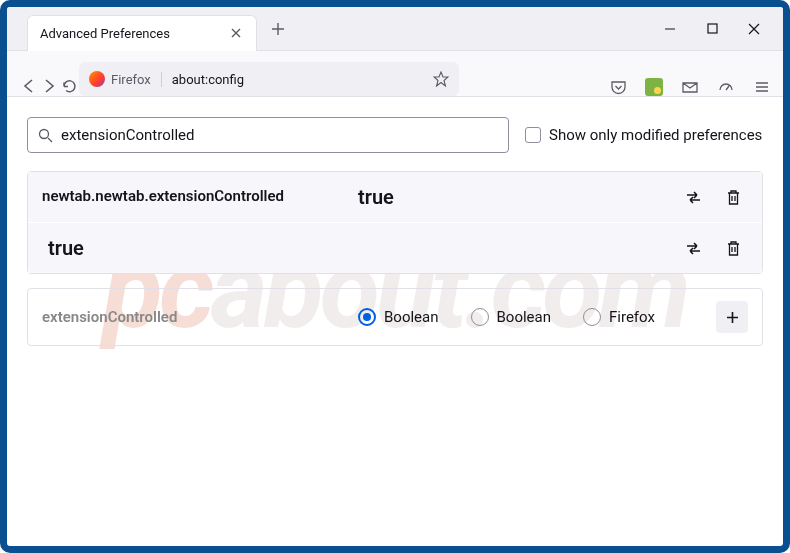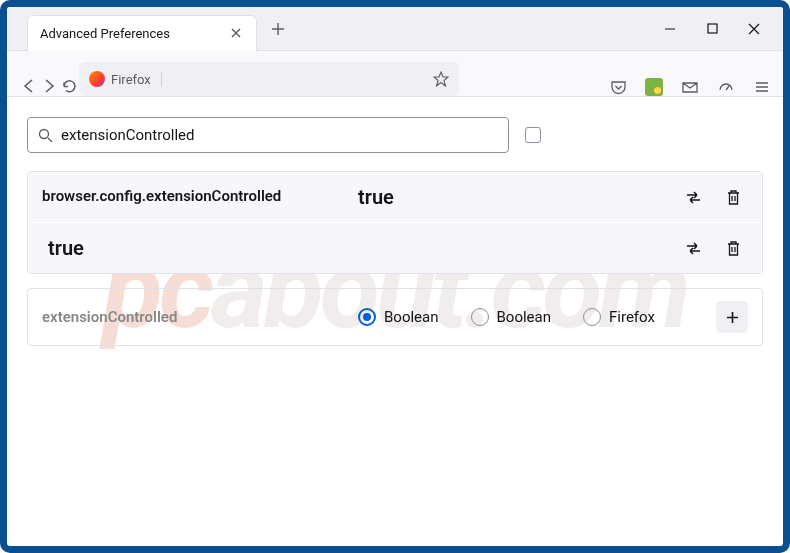--- a/index.html
+++ b/index.html
@@ -106,20 +106,21 @@
   <div class="nav-btn">
       <svg width="17" height="17" viewBox="0 0 17 17">
         <path d="M3 8.5 A5.5 5.5 0 1 1 5 12.5 M3 8.5 L3 4.5 M3 8.5 L7 8.5" stroke="currentColor" stroke-width="1.5" fill="none"></path>
       </svg>
     </div>
   <div class="urlbar">
     <div class="urlbar-identity">
       <div class="fx-logo"></div>
       <span class="identity-label">Firefox</span>
     </div>
+    <span class="url-text">about:config</span>
     <span class="star-icon">
         <svg width="16" height="16" viewBox="0 0 16 16">
           <path d="M8 1 L10 6 L15 6 L11 9.5 L12.5 15 L8 11.5 L3.5 15 L5 9.5 L1 6 L6 6 Z" stroke="currentColor" stroke-width="1.1" fill="none"></path>
         </svg>
       </span>
   </div>
   <div class="toolbar-right">
     <div class="toolbar-icon">
         <svg width="17" height="17" viewBox="0 0 17 17">
           <path d="M2 3 H15 V8 A6.5 6.5 0 0 1 2 8 Z M5.5 7 L8.5 10 L11.5 7" stroke="currentColor" stroke-width="1.3" fill="none"></path>
@@ -152,26 +153,27 @@
       <span class="search-icon">
           <svg width="15" height="15" viewBox="0 0 15 15">
             <circle cx="6" cy="6" r="4.5" stroke="currentColor" stroke-width="1.3" fill="none"></circle>
             <path d="M10 10 L14 14" stroke="currentColor" stroke-width="1.3"></path>
           </svg>
         </span>
       <input class="search-input" value="extensionControlled" style="">
     </div>
     <label class="checkbox-label">
       <span class="checkbox"></span>
+      <span>Show only modified preferences</span>
     </label>
   </div>
 
   <div class="prefs-table">
     <div class="pref-row">
-      <div class="pref-name">browser.config.extensionControlled</div>
+      <div class="pref-name">newtab.newtab.extensionControlled</div>
       <div class="pref-value">true</div>
       <div class="pref-actions">
         <div class="action-btn">
             <svg width="17" height="17" viewBox="0 0 17 17">
               <path d="M2 6 H12 M12 6 L9 3 M12 6 L9 9 M15 11 H5 M5 11 L8 8 M5 11 L8 14" stroke="currentColor" stroke-width="1.5" fill="none"></path>
             </svg>
           </div>
         <div class="action-btn">
             <svg width="15" height="17" viewBox="0 0 15 17">
               <path d="M2 4 H13 M5 4 V2 H10 V4 M3.5 4 V15 H11.5 V4 M6 7 V12 M9 7 V12" stroke="currentColor" stroke-width="1.3" fill="none"></path>

